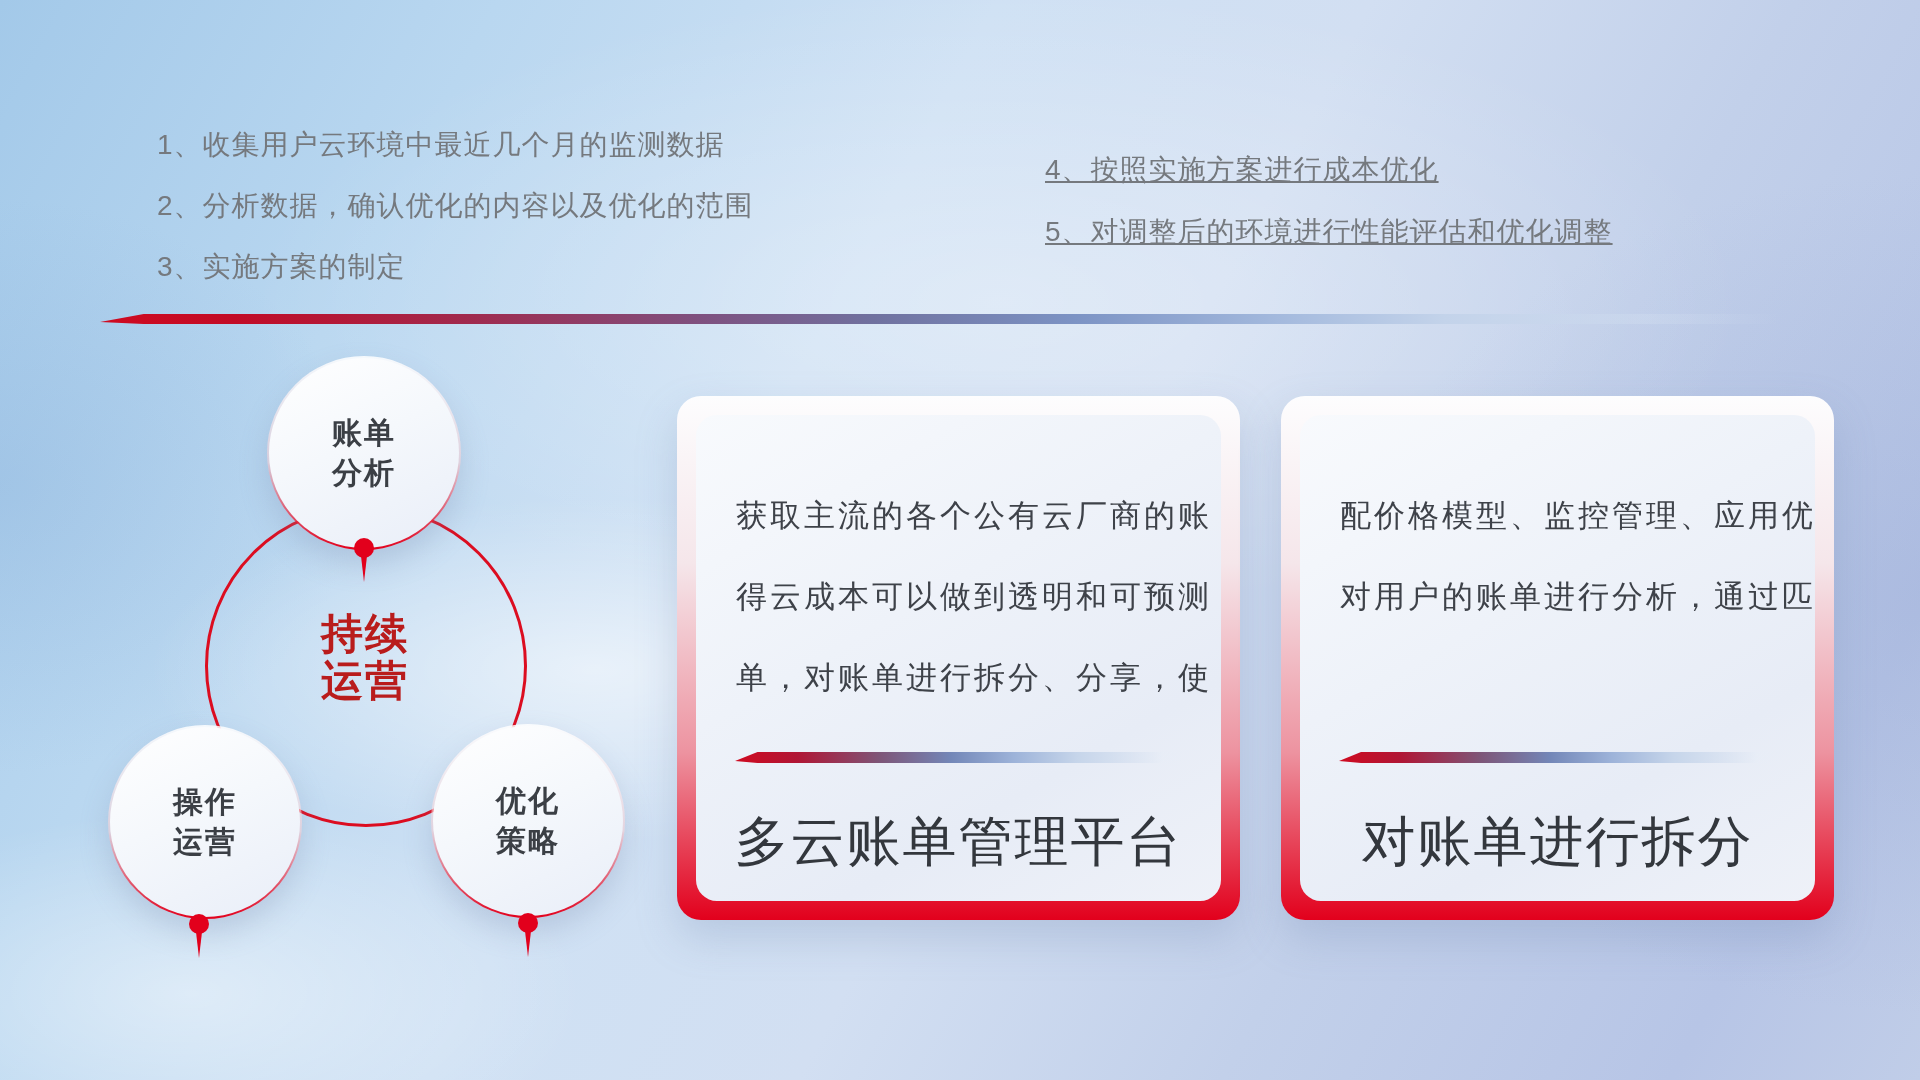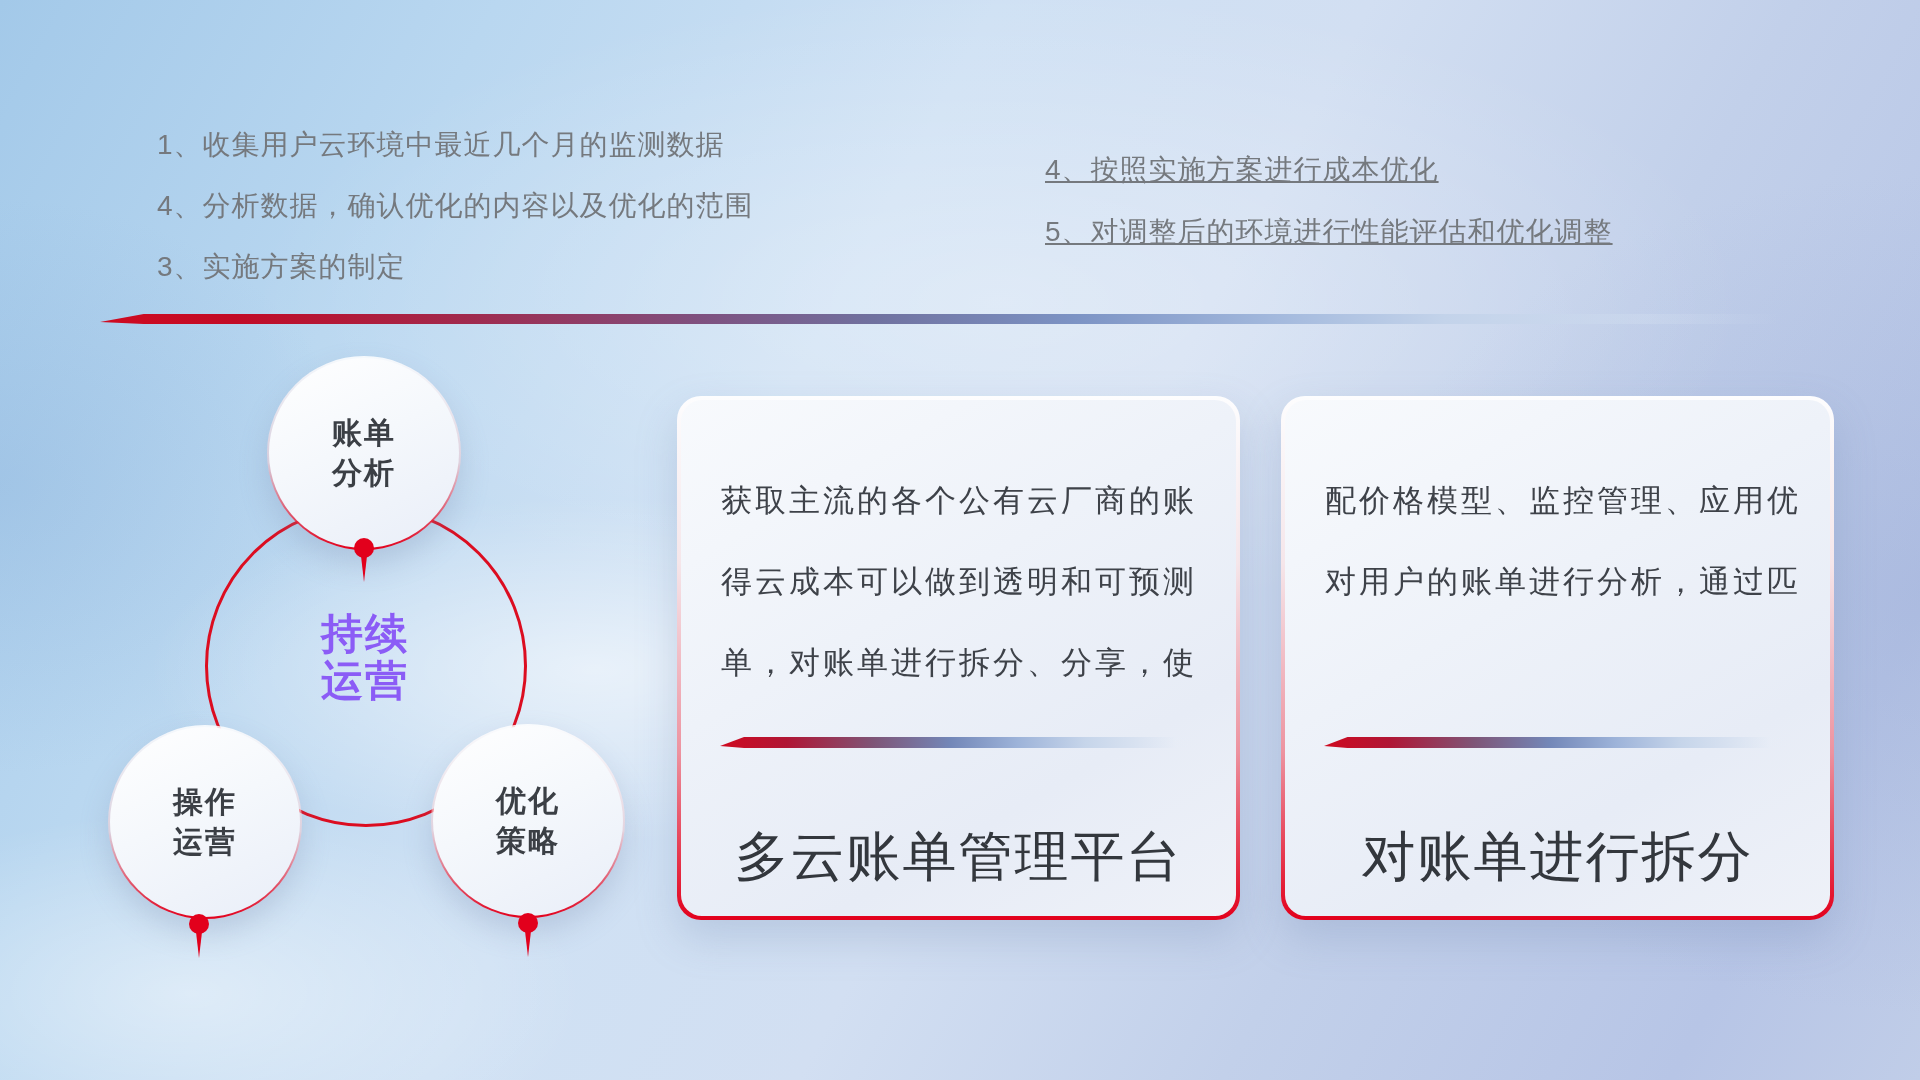--- a/index.html
+++ b/index.html
@@ -29,21 +29,21 @@
     clip-path:polygon(0 80%,2.6% 0,100% 0,100% 100%,2.6% 100%);
   }
   
   .ring{
     position:absolute;left:205px;top:505px;width:322px;height:322px;
     border:3px solid #dc0d20;border-radius:50%;z-index:1;box-sizing:border-box;
   }
   .center-label{
     position:absolute;left:280px;top:610px;width:170px;z-index:2;
     text-align:center;font-size:42px;line-height:47px;font-weight:800;
-    color:#8b5cf6;letter-spacing:2px;
+    color:#b91c1c;letter-spacing:2px;
   }
   .node{
     position:absolute;width:194px;height:194px;border-radius:50%;z-index:2;
     padding:2px;box-sizing:border-box;
     background:linear-gradient(to bottom, rgba(255,255,255,.85) 0%, rgba(244,200,205,.55) 55%, #e2001c 100%);
     box-shadow:0 14px 28px rgba(130,145,180,.30);
   }
   .node-inner{
     width:100%;height:100%;border-radius:50%;
     background:linear-gradient(155deg,#ffffff 0%,#f5f8fc 45%,#e9eef8 100%);
@@ -59,21 +59,21 @@
   .dot{position:absolute;width:20px;height:20px;border-radius:50%;background:#e2001c;z-index:3;}
   .dot-top{left:354px;top:538px;}
   .dot-bl{left:189px;top:914px;}
   .dot-br{left:518px;top:913px;}
   .dot .tail{
     position:absolute;left:7px;top:18px;width:6px;height:26px;background:#e2001c;
     clip-path:polygon(0 0,100% 0,50% 100%);
   }
   
   .card{
-    position:absolute;top:396px;height:524px;border-radius:24px;padding:4px;box-sizing:border-box;
+    position:absolute;top:396px;height:524px;border-radius:24px;padding:19px;box-sizing:border-box;
     background:linear-gradient(to bottom,#fdfdfe 0%,#f5e6ea 32%,#ed93a0 68%,#e2001c 100%);
     box-shadow:0 18px 40px rgba(120,140,180,.28);
   }
   .card-mid{left:677px;width:563px;}
   .card-right{left:1281px;width:553px;}
   .card-inner{
     position:relative;width:100%;height:100%;border-radius:21px;overflow:hidden;
     background:linear-gradient(150deg,#f8fafd 0%,#eef2f9 40%,#e7ecf6 72%,#eef1f8 100%);
   }
   .card-body{
@@ -90,21 +90,21 @@
     font-size:54px;line-height:1;font-weight:400;color:#33373d;letter-spacing:2px;
   }
 </style>
 </head>
 <body>
 
 <div class="bg"></div>
 
 <div class="steps steps-left">
   <div>1、收集用户云环境中最近几个月的监测数据</div>
-  <div>4、分析数据，确认优化的内容以及优化的范围</div>
+  <div>2、分析数据，确认优化的内容以及优化的范围</div>
   <div>3、实施方案的制定</div>
 </div>
 
 <div class="steps steps-right">
   <div>4、按照实施方案进行成本优化</div>
   <div>5、对调整后的环境进行性能评估和优化调整</div>
 </div>
 
 <div class="main-divider"></div>
 

